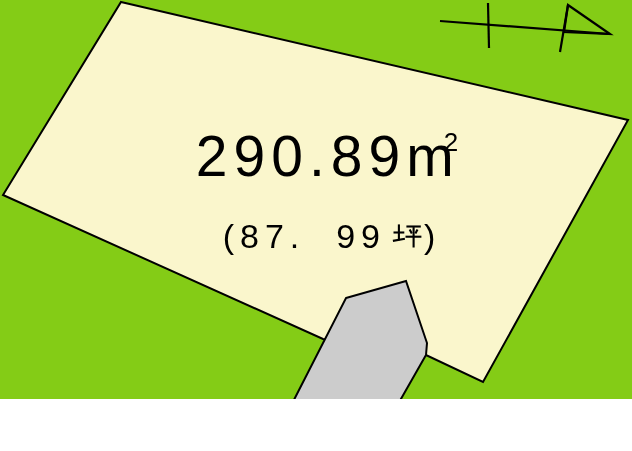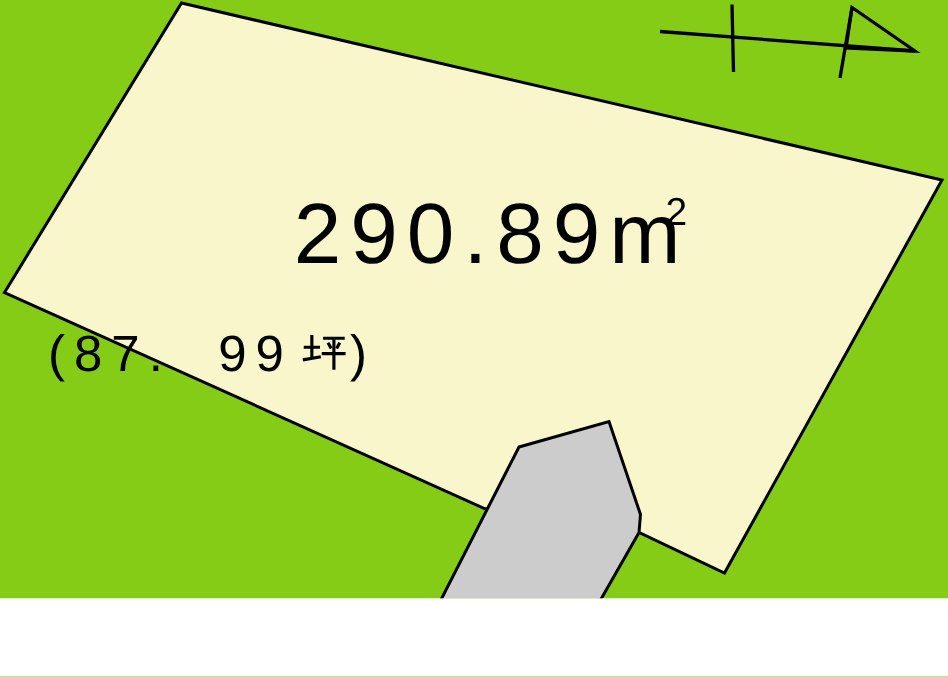--- a/index.html
+++ b/index.html
@@ -13,21 +13,21 @@
     text-align:center;font-size:57px;letter-spacing:6px;color:#000;
     white-space:nowrap;line-height:normal;
   }
   .unit{letter-spacing:0;}
   .unit-sup{
     display:inline-block;font-size:26px;letter-spacing:0;
     position:relative;top:-25px;margin-left:-10px;
   }
   .tsubo-line{
     position:absolute;top:217px;left:32px;right:0;
-    text-align:left;font-size:34px;letter-spacing:6px;color:#000;
+    text-align:center;font-size:34px;letter-spacing:6px;color:#000;
     white-space:nowrap;line-height:normal;
   }
   .kanji{
     display:inline-block;width:30px;height:33px;
     vertical-align:-4px;margin-left:6px;margin-right:2px;
   }
   .kanji line{stroke:#000;stroke-width:7;stroke-linecap:butt;}
 </style>
 </head>
 <body>

